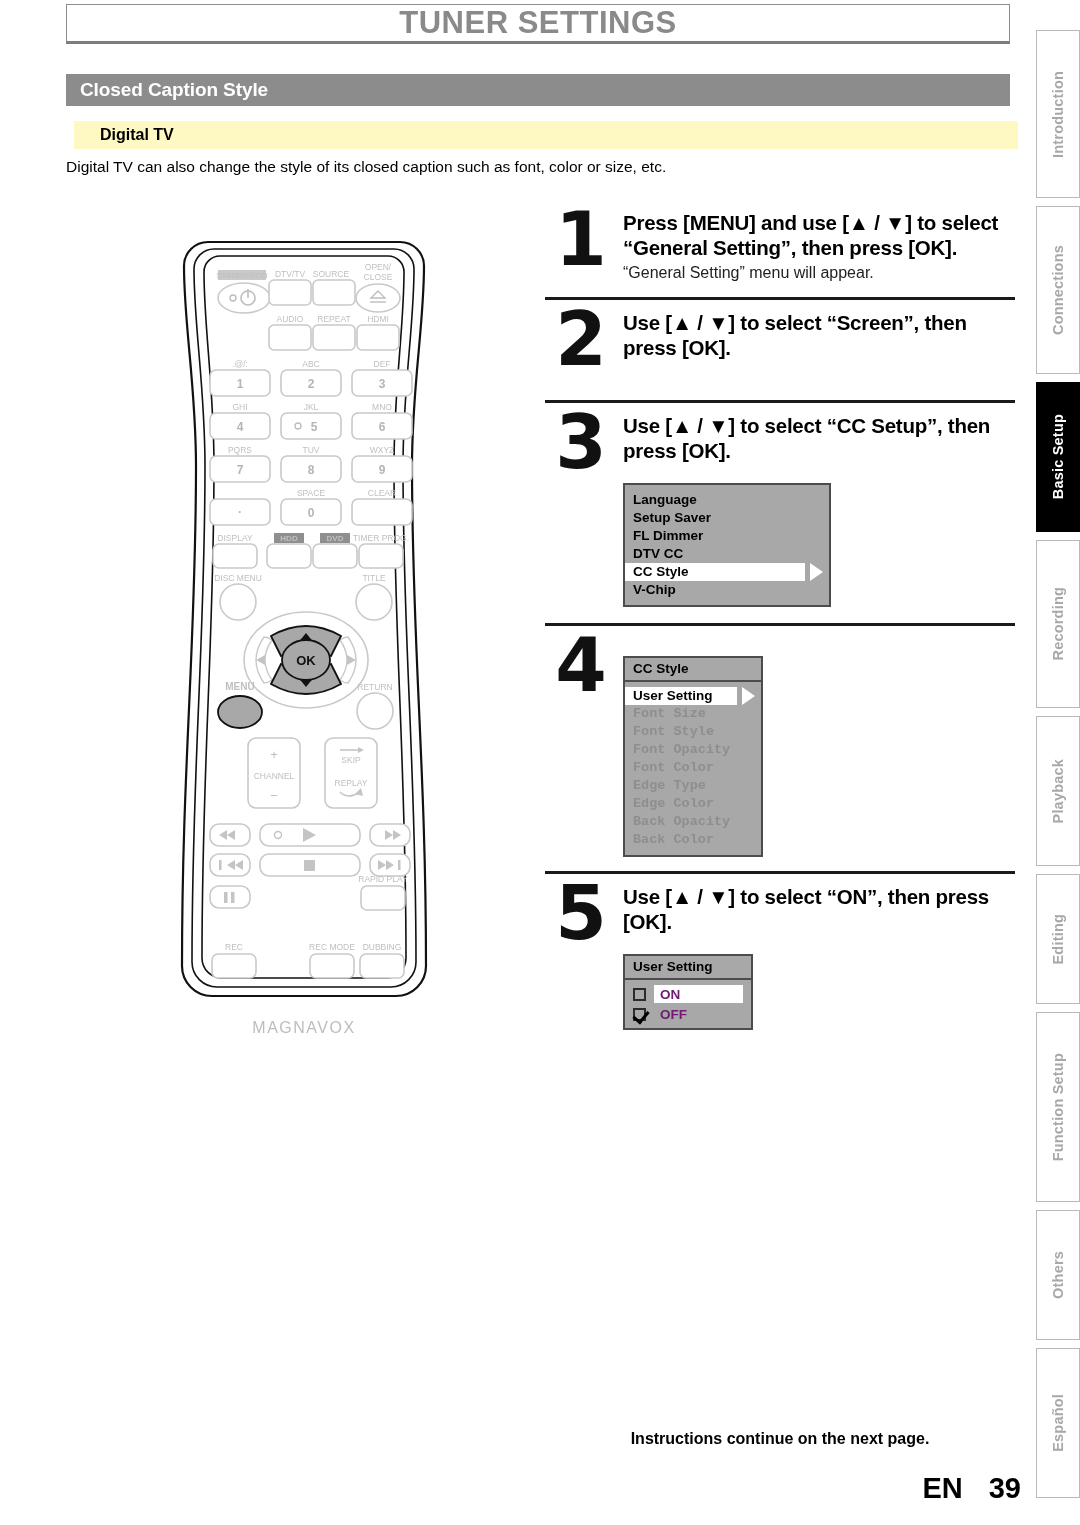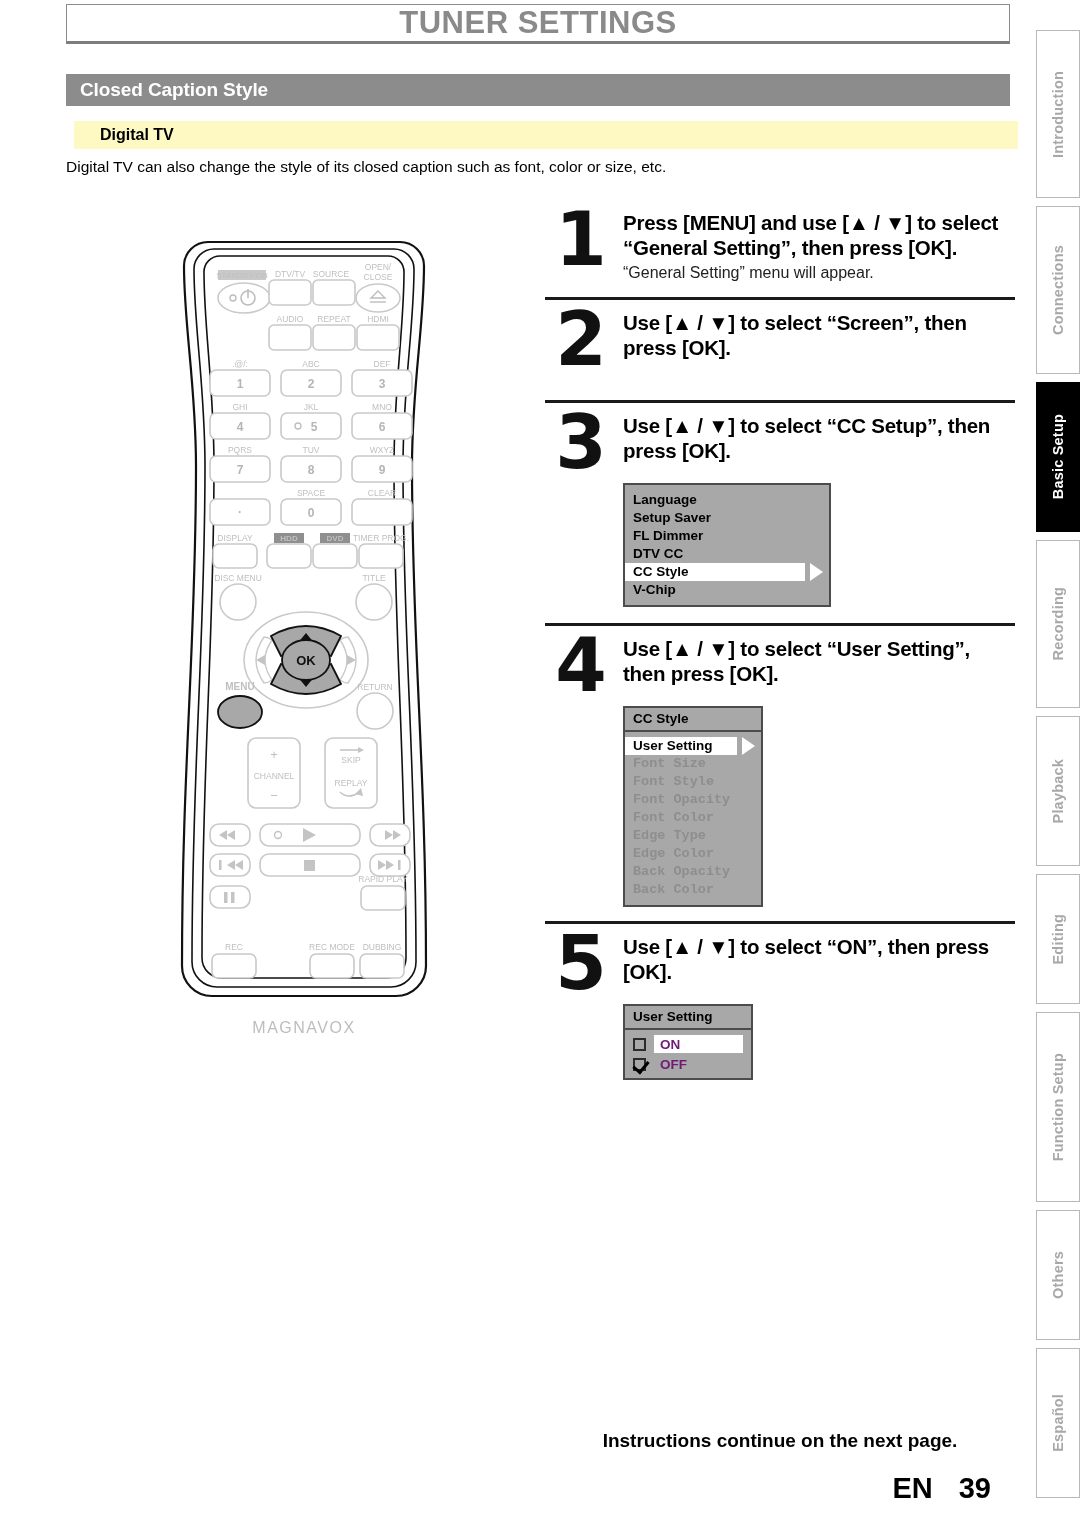--- a/index.html
+++ b/index.html
@@ -178,25 +178,25 @@
   .chkrow.sel .chk-label-box {
     background: #fff; flex: 1 1 auto; padding: 0 6px;
   }
   .chk-label-box { padding: 0 6px; }
 
   
   .footer-note {
     position: absolute;
     left: 545px; top: 1430px; width: 470px;
     text-align: center;
-    font-size: 19px; font-weight: bold; color: #000;
+    font-size: 16px; font-weight: bold; color: #000;
   }
   .footer-page {
     position: absolute;
-    left: 521px; top: 1472px; width: 470px;
+    left: 551px; top: 1472px; width: 470px;
     text-align: right;
     font-size: 29px; font-weight: bold; color: #000;
   }
   .footer-page .en { margin-right: 26px; }
 
   
   .remote-wrap {
     position: absolute;
     left: 168px; top: 228px;
     width: 272px; height: 880px;
@@ -462,21 +462,20 @@
           <div class="osd-row">V-Chip</div>
         </div>
       </div>
       <div style="height:16px"></div>
     </div>
     <div class="rule"></div>
 
     <div class="step">
       <div class="step-num">4</div>
       <div class="step-body">
-        <div class="step-title">Use [▲ / ▼] to select “User Setting”, then press [OK].</div>
         <div class="osd osd-noPad" style="width:140px;">
           <div class="osd-head">CC Style</div>
           <div style="padding:5px 0 6px 0;">
             <div class="osd-sel-wrap">
               <div class="osd-row sel">User Setting</div>
               <div class="tri"></div>
             </div>
             <div class="osd-row dim">Font Size</div>
             <div class="osd-row dim">Font Style</div>
             <div class="osd-row dim">Font Opacity</div>

